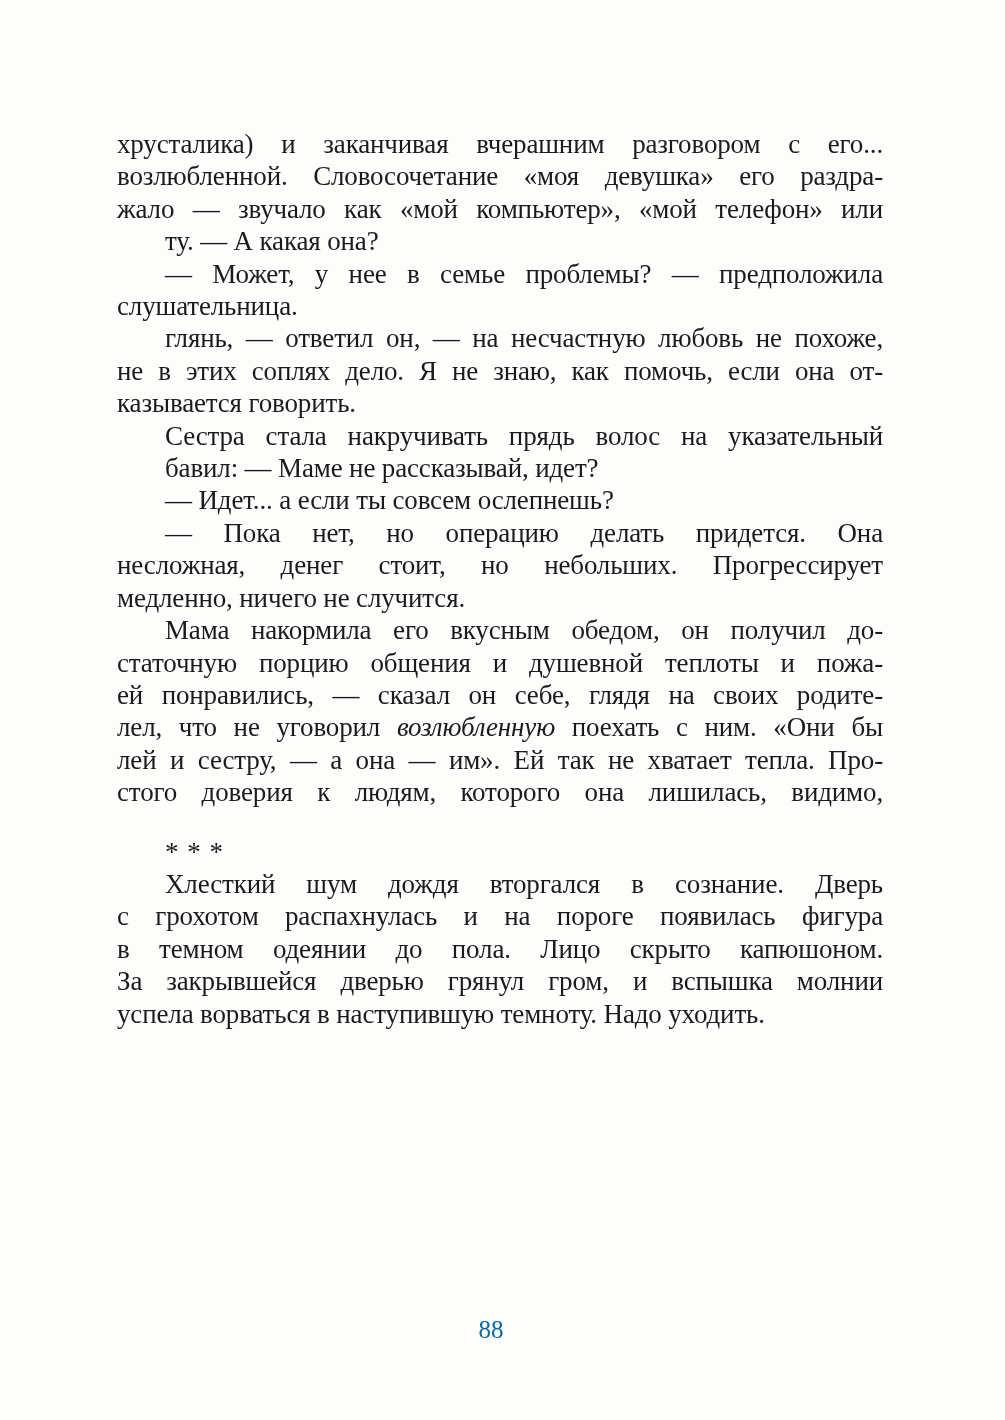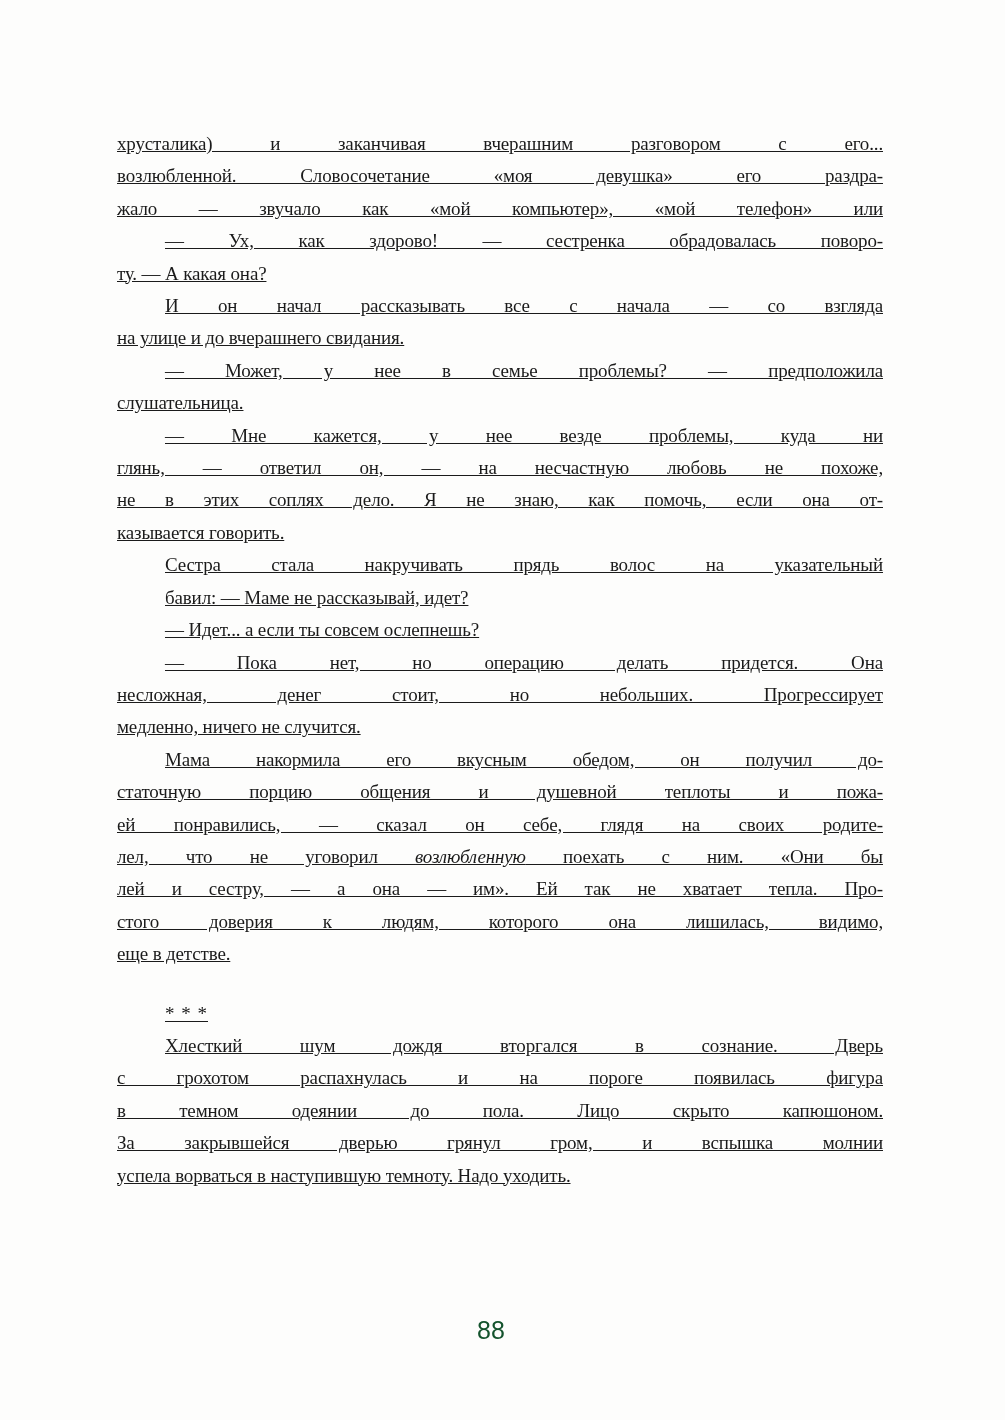--- a/index.html
+++ b/index.html
@@ -24,27 +24,26 @@
     position: absolute;
     left: 117px;
     top: 128px;
     width: 766px;
   }
   .para {
     margin: 0;
     padding: 0;
   }
   .line {
-    font-size: 19px;
+    font-size: 27px;
     line-height: 32.4px;
     text-align: justify;
     text-align-last: justify;
     text-justify: inter-word;
     letter-spacing: -0.15px;
-    text-decoration: underline;
   }
   .line.last {
     text-align-last: left;
   }
   .para.indent .line:first-child {
     text-indent: 48px;
   }
   .para.separator {
     margin-top: 27px;
   }
@@ -55,50 +54,44 @@
   }
   .italic {
     font-style: italic;
   }
   .page-number {
     position: absolute;
     left: 108px;
     top: 1315px;
     width: 766px;
     text-align: center;
-    font-family: Liberation Sans, sans-serif;
+    font-family: Liberation Serif, serif;
     font-size: 25px;
     line-height: 30px;
-    color: #14532d;
+    color: #0369a1;
   }
 </style>
 </head>
 <body>
 
 <div class="page">
   <main class="text-block">
       <div class="para">
         <div class="line"><span>хрусталика) и заканчивая вчерашним разговором с его...</span></div>
         <div class="line"><span>возлюбленной. Словосочетание «моя девушка» его раздра-</span></div>
         <div class="line"><span>жало — звучало как «мой компьютер», «мой телефон» или</span></div>
       </div>
       <div class="para indent">
-        <div class="line"><span>— Ух, как здорово! — сестренка обрадовалась поворо-</span></div>
         <div class="line last"><span>ту. — А какая она?</span></div>
-      </div>
-      <div class="para indent">
-        <div class="line"><span>И он начал рассказывать все с начала — со взгляда</span></div>
-        <div class="line last"><span>на улице и до вчерашнего свидания.</span></div>
       </div>
       <div class="para indent">
         <div class="line"><span>— Может, у нее в семье проблемы? — предположила</span></div>
         <div class="line last"><span>слушательница.</span></div>
       </div>
       <div class="para indent">
-        <div class="line"><span>— Мне кажется, у нее везде проблемы, куда ни</span></div>
         <div class="line"><span>глянь, — ответил он, — на несчастную любовь не похоже,</span></div>
         <div class="line"><span>не в этих соплях дело. Я не знаю, как помочь, если она от-</span></div>
         <div class="line last"><span>казывается говорить.</span></div>
       </div>
       <div class="para indent">
         <div class="line"><span>Сестра стала накручивать прядь волос на указательный</span></div>
       </div>
       <div class="para indent">
         <div class="line last"><span>бавил: — Маме не рассказывай, идет?</span></div>
       </div>
@@ -110,21 +103,20 @@
         <div class="line"><span>несложная, денег стоит, но небольших. Прогрессирует</span></div>
         <div class="line last"><span>медленно, ничего не случится.</span></div>
       </div>
       <div class="para indent">
         <div class="line"><span>Мама накормила его вкусным обедом, он получил до-</span></div>
         <div class="line"><span>статочную порцию общения и душевной теплоты и пожа-</span></div>
         <div class="line"><span>ей понравились, — сказал он себе, глядя на своих родите-</span></div>
         <div class="line"><span>лел, что не уговорил </span><span class="italic">возлюбленную</span><span> поехать с ним. «Они бы</span></div>
         <div class="line"><span>лей и сестру, — а она — им». Ей так не хватает тепла. Про-</span></div>
         <div class="line"><span>стого доверия к людям, которого она лишилась, видимо,</span></div>
-        <div class="line last"><span>еще в детстве.</span></div>
       </div>
       <div class="para indent separator">
         <div class="line last"><span>* * *</span></div>
       </div>
       <div class="para indent">
         <div class="line"><span>Хлесткий шум дождя вторгался в сознание. Дверь</span></div>
         <div class="line"><span>с грохотом распахнулась и на пороге появилась фигура</span></div>
         <div class="line"><span>в темном одеянии до пола. Лицо скрыто капюшоном.</span></div>
         <div class="line"><span>За закрывшейся дверью грянул гром, и вспышка молнии</span></div>
         <div class="line last"><span>успела ворваться в наступившую темноту. Надо уходить.</span></div>

